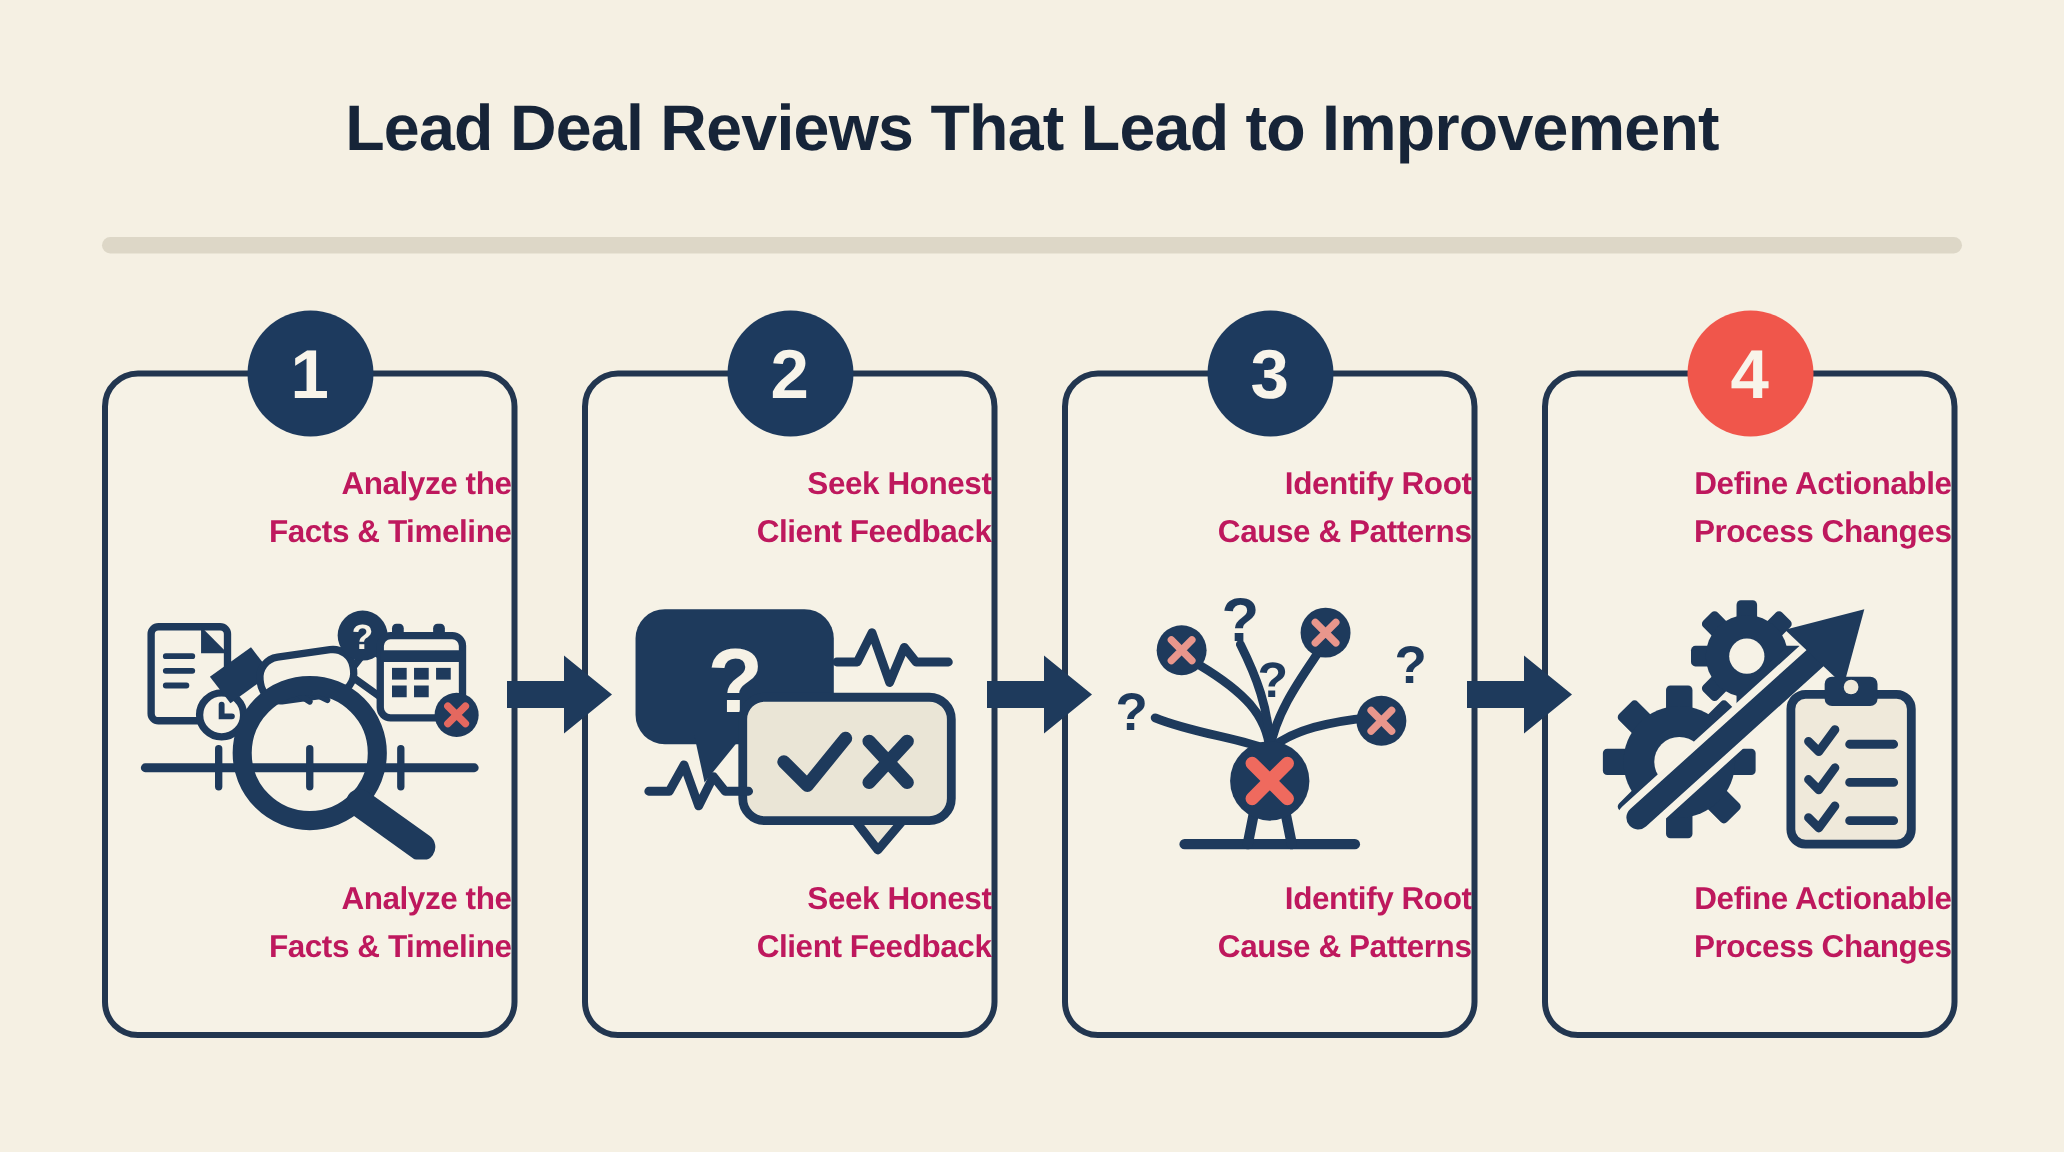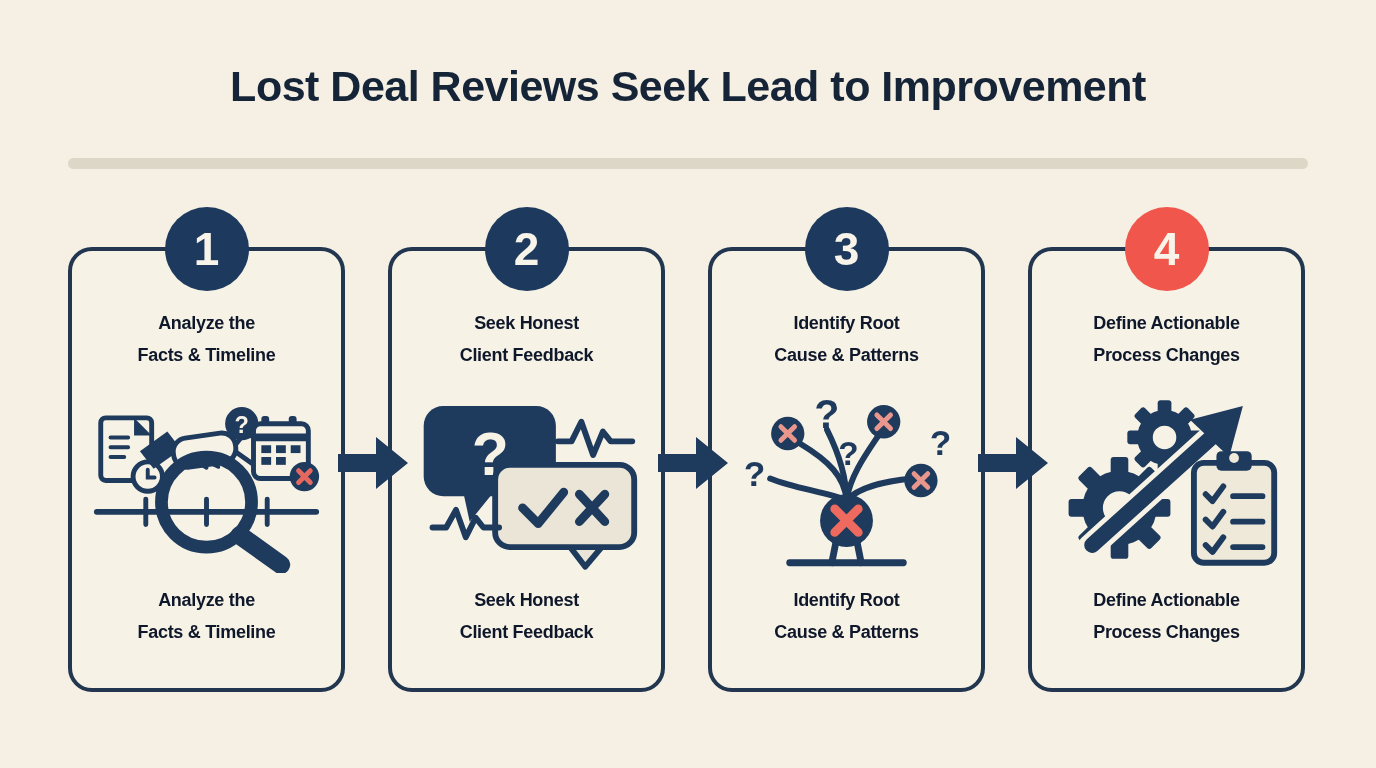--- a/index.html
+++ b/index.html
@@ -38,24 +38,24 @@
   .badge{
     position:absolute;top:-44px;left:50%;margin-left:-42px;
     width:84px;height:84px;border-radius:50%;
     background:#1d3a5e;
     color:#f8f4ea;
     font-size:46px;font-weight:bold;
     display:flex;align-items:center;justify-content:center;
     z-index:3;
   }
   .card-title{
-    text-align:center;
-    font-size:18px;font-weight:bold;
+    text-align:right;
+    font-size:21px;font-weight:bold;
     line-height:32px;
-    color:#0f172a;
+    color:#be185d;
     letter-spacing:-0.3px;
   }
   .card-title.top{margin-top:56px;}
   .card-title.bottom{position:absolute;bottom:40px;left:0;width:100%;}
   .icon-wrap{
     margin-top:14px;
     height:190px;
     display:flex;align-items:center;justify-content:center;
   }
   .flow-arrow{
@@ -67,21 +67,21 @@
   .flow-arrow.a1{left:658px;}
   .flow-arrow.a2{left:978px;}
   .flow-arrow polygon{fill:#1e3a5c;}
   svg text.qmark{font-family:"Liberation Sans", sans-serif;font-weight:bold;}
 </style>
 </head>
 <body>
 
 <div class="canvas">
 
-  <div class="main-title">Lost Deal Reviews Seek Lead to Improvement</div>
+  <div class="main-title">Lead Deal Reviews That Lead to Improvement</div>
   <div class="divider"></div>
 
   <div class="card c0">
     <div class="badge" style="background-color: rgb(29, 58, 94);">1</div>
     <div class="card-title top">
       <div>Analyze the</div>
       <div>Facts &amp; Timeline</div>
     </div>
     <div class="icon-wrap">
       <svg width="235" height="185" viewBox="0 0 240 180">

